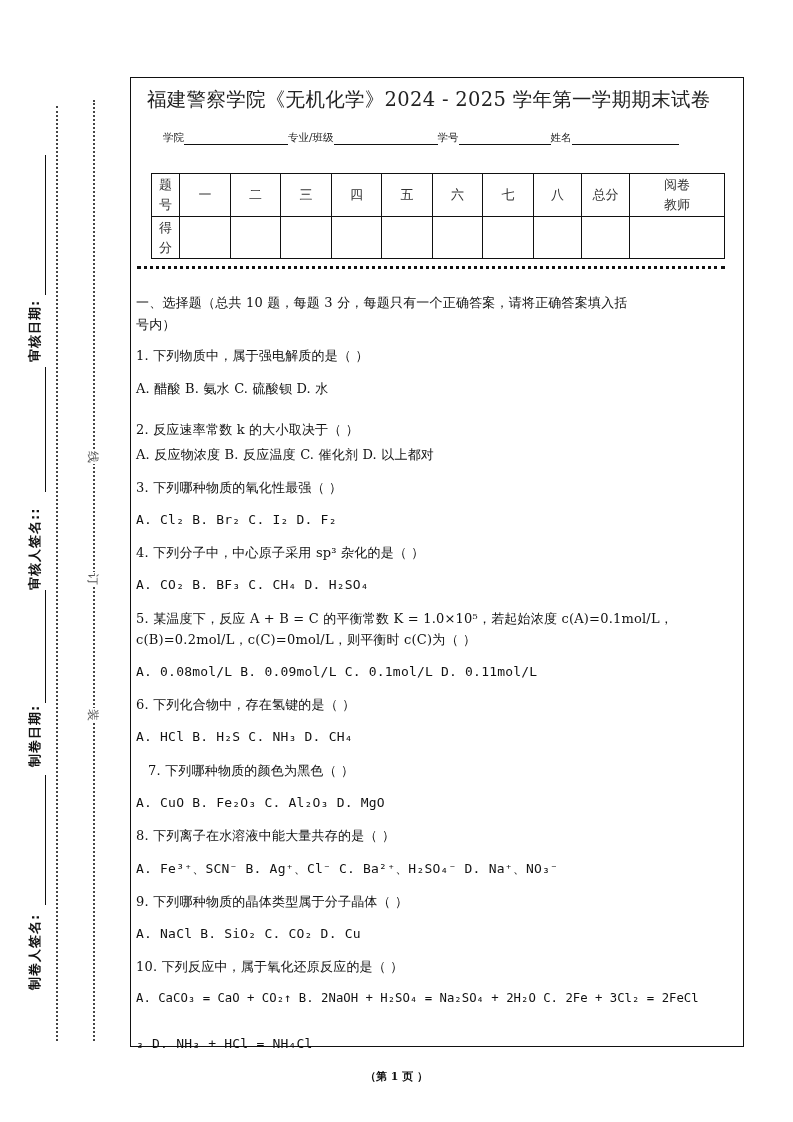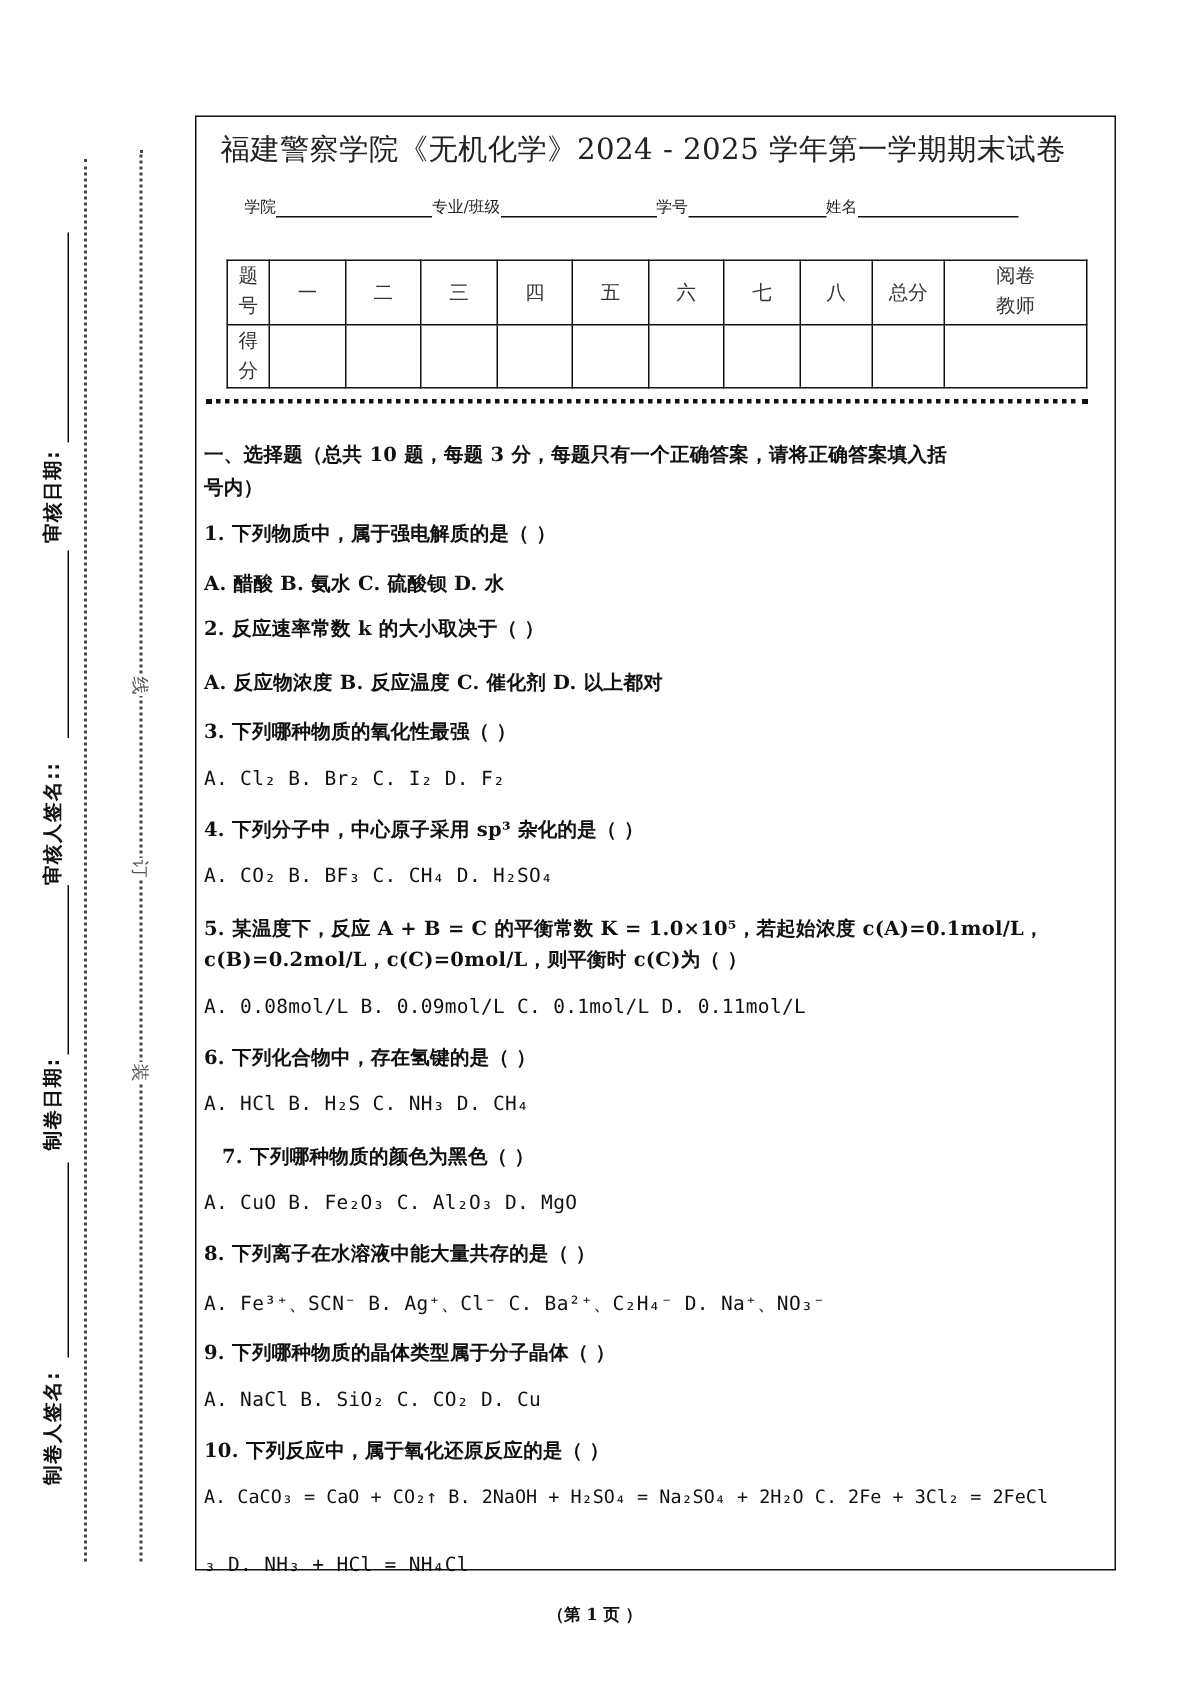--- a/index.html
+++ b/index.html
@@ -24,21 +24,21 @@
 
   table.score { position:absolute; left:151px; top:173px; border-collapse:collapse; font-family:"DejaVu Serif", serif; font-size:13px; color:#333; }
   table.score td { border:1px solid #111; text-align:center; vertical-align:middle; padding:0; }
   table.score tr.r1 td { height:42px; }
   table.score tr.r2 td { height:41px; }
   table.score td.stack { line-height:20px; font-size:13px; }
 
   .dotrule { position:absolute; left:137px; top:266px; width:588px; border-top:3px dotted #111; }
 
   .q { position:absolute; left:136px; font-size:13px; white-space:nowrap; color:#111; font-family:"DejaVu Sans Mono", "DejaVu Sans", monospace; letter-spacing:0.2px; }
-  .q.cn { font-family:"DejaVu Serif", serif;font-weight:bold; }
+  .q.cn { font-family:"DejaVu Serif", serif; }
 
   .footer { position:absolute; top:1069px; left:0; width:793px; text-align:center; font-size:11px; font-weight:bold; font-family:"DejaVu Serif", serif; }
 </style>
 </head>
 <body>
 
 <div class="margin-dots dots-a"></div>
 <div class="margin-dots dots-b"></div>
 <div class="bind-word" style="top:450px;">线</div>
 <div class="bind-word" style="top:572px;">订</div>
@@ -109,41 +109,41 @@
   </table>
 
 <div class="dotrule"></div>
 
 <div class="q cn" style="top:294px;">一、选择题（总共 10 题，每题 3 分，每题只有一个正确答案，请将正确答案填入括</div>
 <div class="q cn" style="top:316px;">号内）</div>
 
 <div class="q cn" style="top:347px;"><span>1.</span> <span>下列物质中，属于强电解质的是（  ）</span></div>
 <div class="q cn" style="top:380px;">A. 醋酸  B. 氨水  C. 硫酸钡  D. 水</div>
 
-<div class="q cn" style="top:410px;"><span>2.</span> <span>反应速率常数 k 的大小取决于（  ）</span></div>
+<div class="q cn" style="top:421px;"><span>2.</span> <span>反应速率常数 k 的大小取决于（  ）</span></div>
 <div class="q cn" style="top:446px;">A. 反应物浓度  B. 反应温度  C. 催化剂  D. 以上都对</div>
 
 <div class="q cn" style="top:479px;"><span>3.</span> <span>下列哪种物质的氧化性最强（  ）</span></div>
 <div class="q" style="top:512px;">A. Cl₂  B. Br₂  C. I₂  D. F₂</div>
 
 <div class="q cn" style="top:544px;"><span>4.</span> <span>下列分子中，中心原子采用 sp³ 杂化的是（  ）</span></div>
 <div class="q" style="top:577px;">A. CO₂  B. BF₃  C. CH₄  D. H₂SO₄</div>
 
 <div class="q cn" style="top:610px;"><span>5.</span> <span>某温度下，反应 A + B = C 的平衡常数 K = 1.0×10⁵，若起始浓度 c(A)=0.1mol/L，</span></div>
 <div class="q cn" style="top:631px;">c(B)=0.2mol/L，c(C)=0mol/L，则平衡时 c(C)为（  ）</div>
 <div class="q" style="top:664px;">A. 0.08mol/L  B. 0.09mol/L  C. 0.1mol/L  D. 0.11mol/L</div>
 
 <div class="q cn" style="top:696px;"><span>6.</span> <span>下列化合物中，存在氢键的是（  ）</span></div>
 <div class="q" style="top:729px;">A. HCl  B. H₂S  C. NH₃  D. CH₄</div>
 
 <div class="q cn" style="top:762px;margin-left:12px;"><span>7.</span> <span>下列哪种物质的颜色为黑色（  ）</span></div>
 <div class="q" style="top:795px;text-align:center;">A. CuO  B. Fe₂O₃  C. Al₂O₃  D. MgO</div>
 
 <div class="q cn" style="top:827px;"><span>8.</span> <span>下列离子在水溶液中能大量共存的是（  ）</span></div>
-<div class="q" style="top:860px;">A. Fe³⁺、SCN⁻  B. Ag⁺、Cl⁻  C. Ba²⁺、C₂H₄⁻  D. Na⁺、NO₃⁻</div>
+<div class="q" style="top:860px;">A. Fe³⁺、SCN⁻  B. Ag⁺、Cl⁻  C. Ba²⁺、H₂SO₄⁻  D. Na⁺、NO₃⁻</div>
 
 <div class="q cn" style="top:893px;"><span>9.</span> <span>下列哪种物质的晶体类型属于分子晶体（  ）</span></div>
 <div class="q" style="top:926px;">A. NaCl  B. SiO₂  C. CO₂  D. Cu</div>
 
 <div class="q cn" style="top:958px;"><span>10.</span> <span>下列反应中，属于氧化还原反应的是（  ）</span></div>
 <div class="q" style="top:991px;font-size:12.3px;letter-spacing:0;">A. CaCO₃ = CaO + CO₂↑  B. 2NaOH + H₂SO₄ = Na₂SO₄ + 2H₂O  C. 2Fe + 3Cl₂ = 2FeCl</div>
 <div class="q" style="top:1013px;margin-top:23px;">₃  D. NH₃ + HCl = NH₄Cl</div>
 
 <div class="footer">（第 1 页 ）</div>
 

